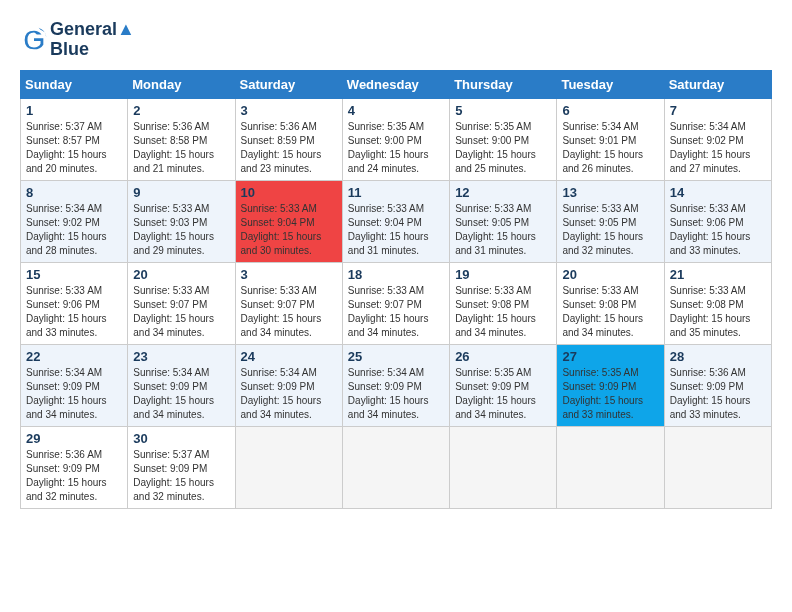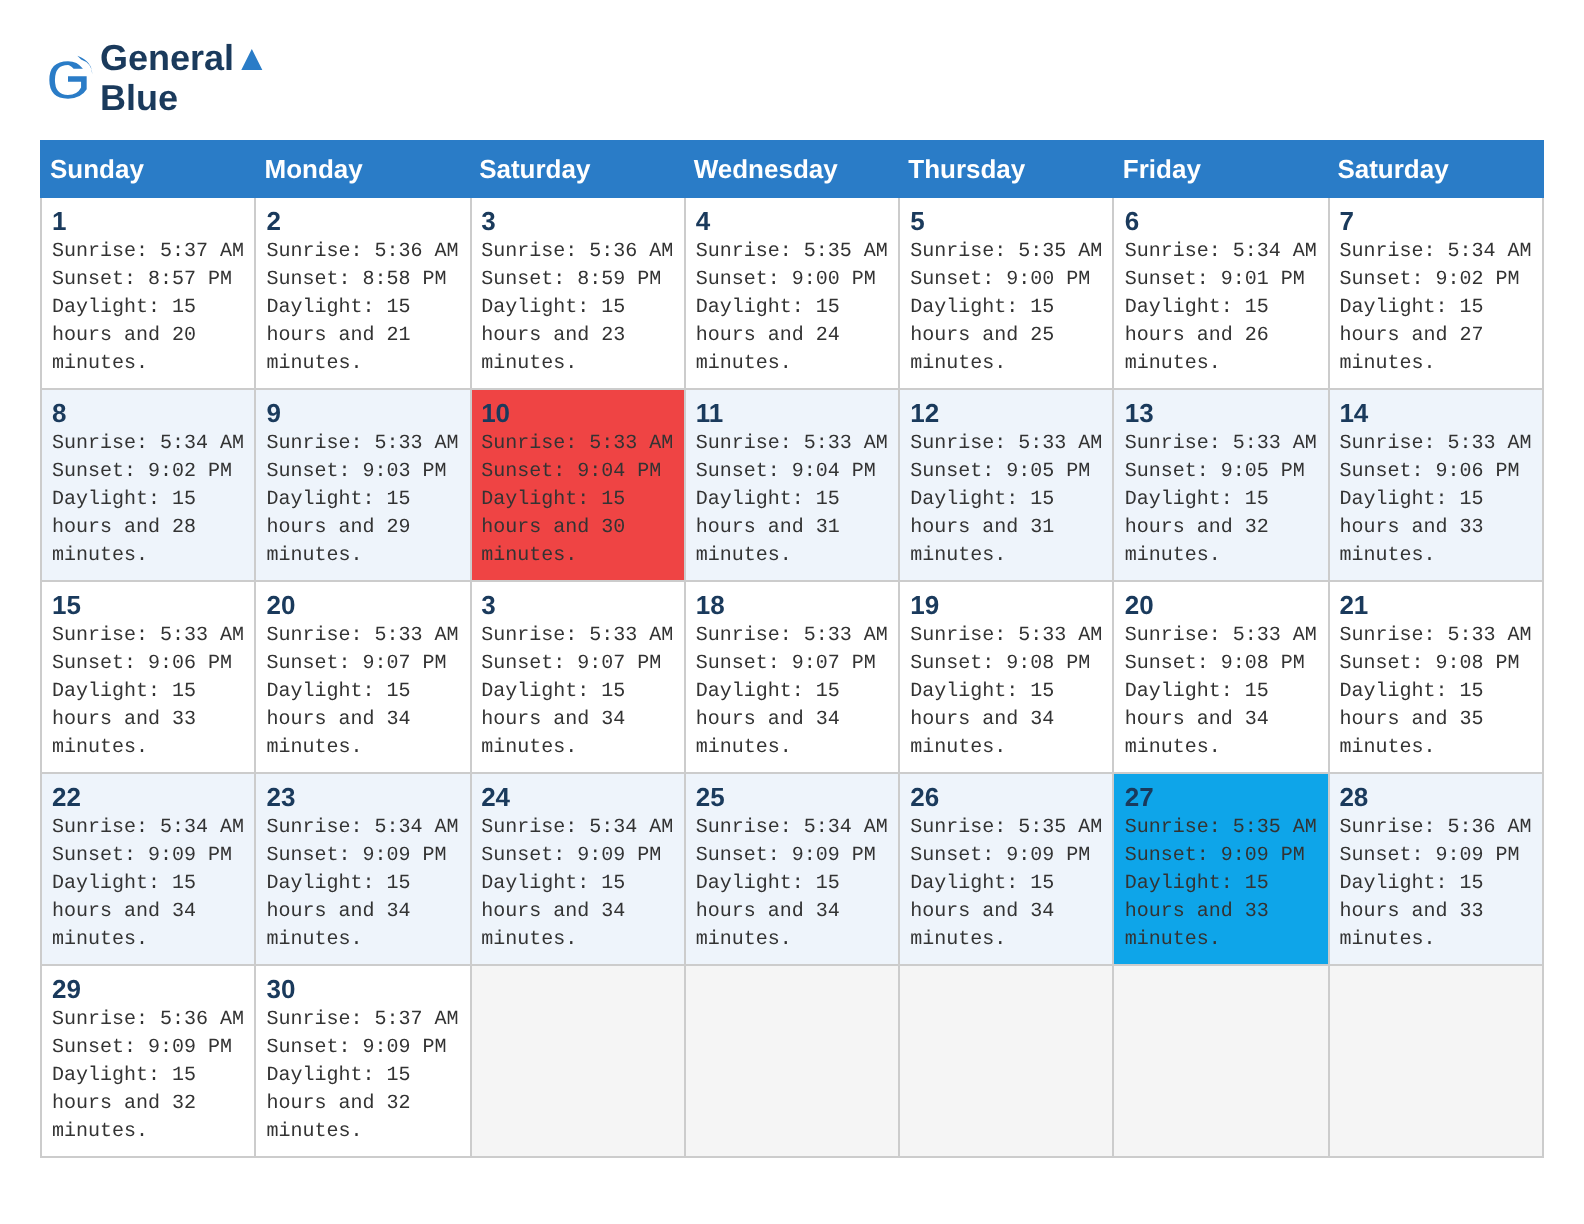--- a/index.html
+++ b/index.html
@@ -78,21 +78,20 @@
       font-size: 13px;
       font-weight: bold;
       color: #1a3a5c;
       display: block;
       margin-bottom: 2px;
     }
     .day-info {
       font-size: 10px;
       color: #333;
       line-height: 1.4;
-      font-family: Liberation Mono, monospace;
     }
     .row-bg-light td:not(.empty) {
       background: #eef4fb;
     }
   </style>
 </head>
 <body>
 
 <div class="header-area">
   <div class="logo">
@@ -112,21 +111,21 @@
 </div>
 
 <table>
   <thead>
     <tr id="thead-row">
         <th>Sunday</th>
         <th>Monday</th>
         <th>Saturday</th>
         <th>Wednesday</th>
         <th>Thursday</th>
-        <th>Friday</th>
+        <th>Tuesday</th>
         <th>Saturday</th>
       </tr>
   </thead>
   <tbody id="tbody">
       <tr>
         <td>
           <span class="day-num">1</span>
           <div class="day-info">Sunrise: 5:37 AM<br>Sunset: 8:57 PM<br>Daylight: 15 hours and 20 minutes.</div>
         </td>
         <td>

